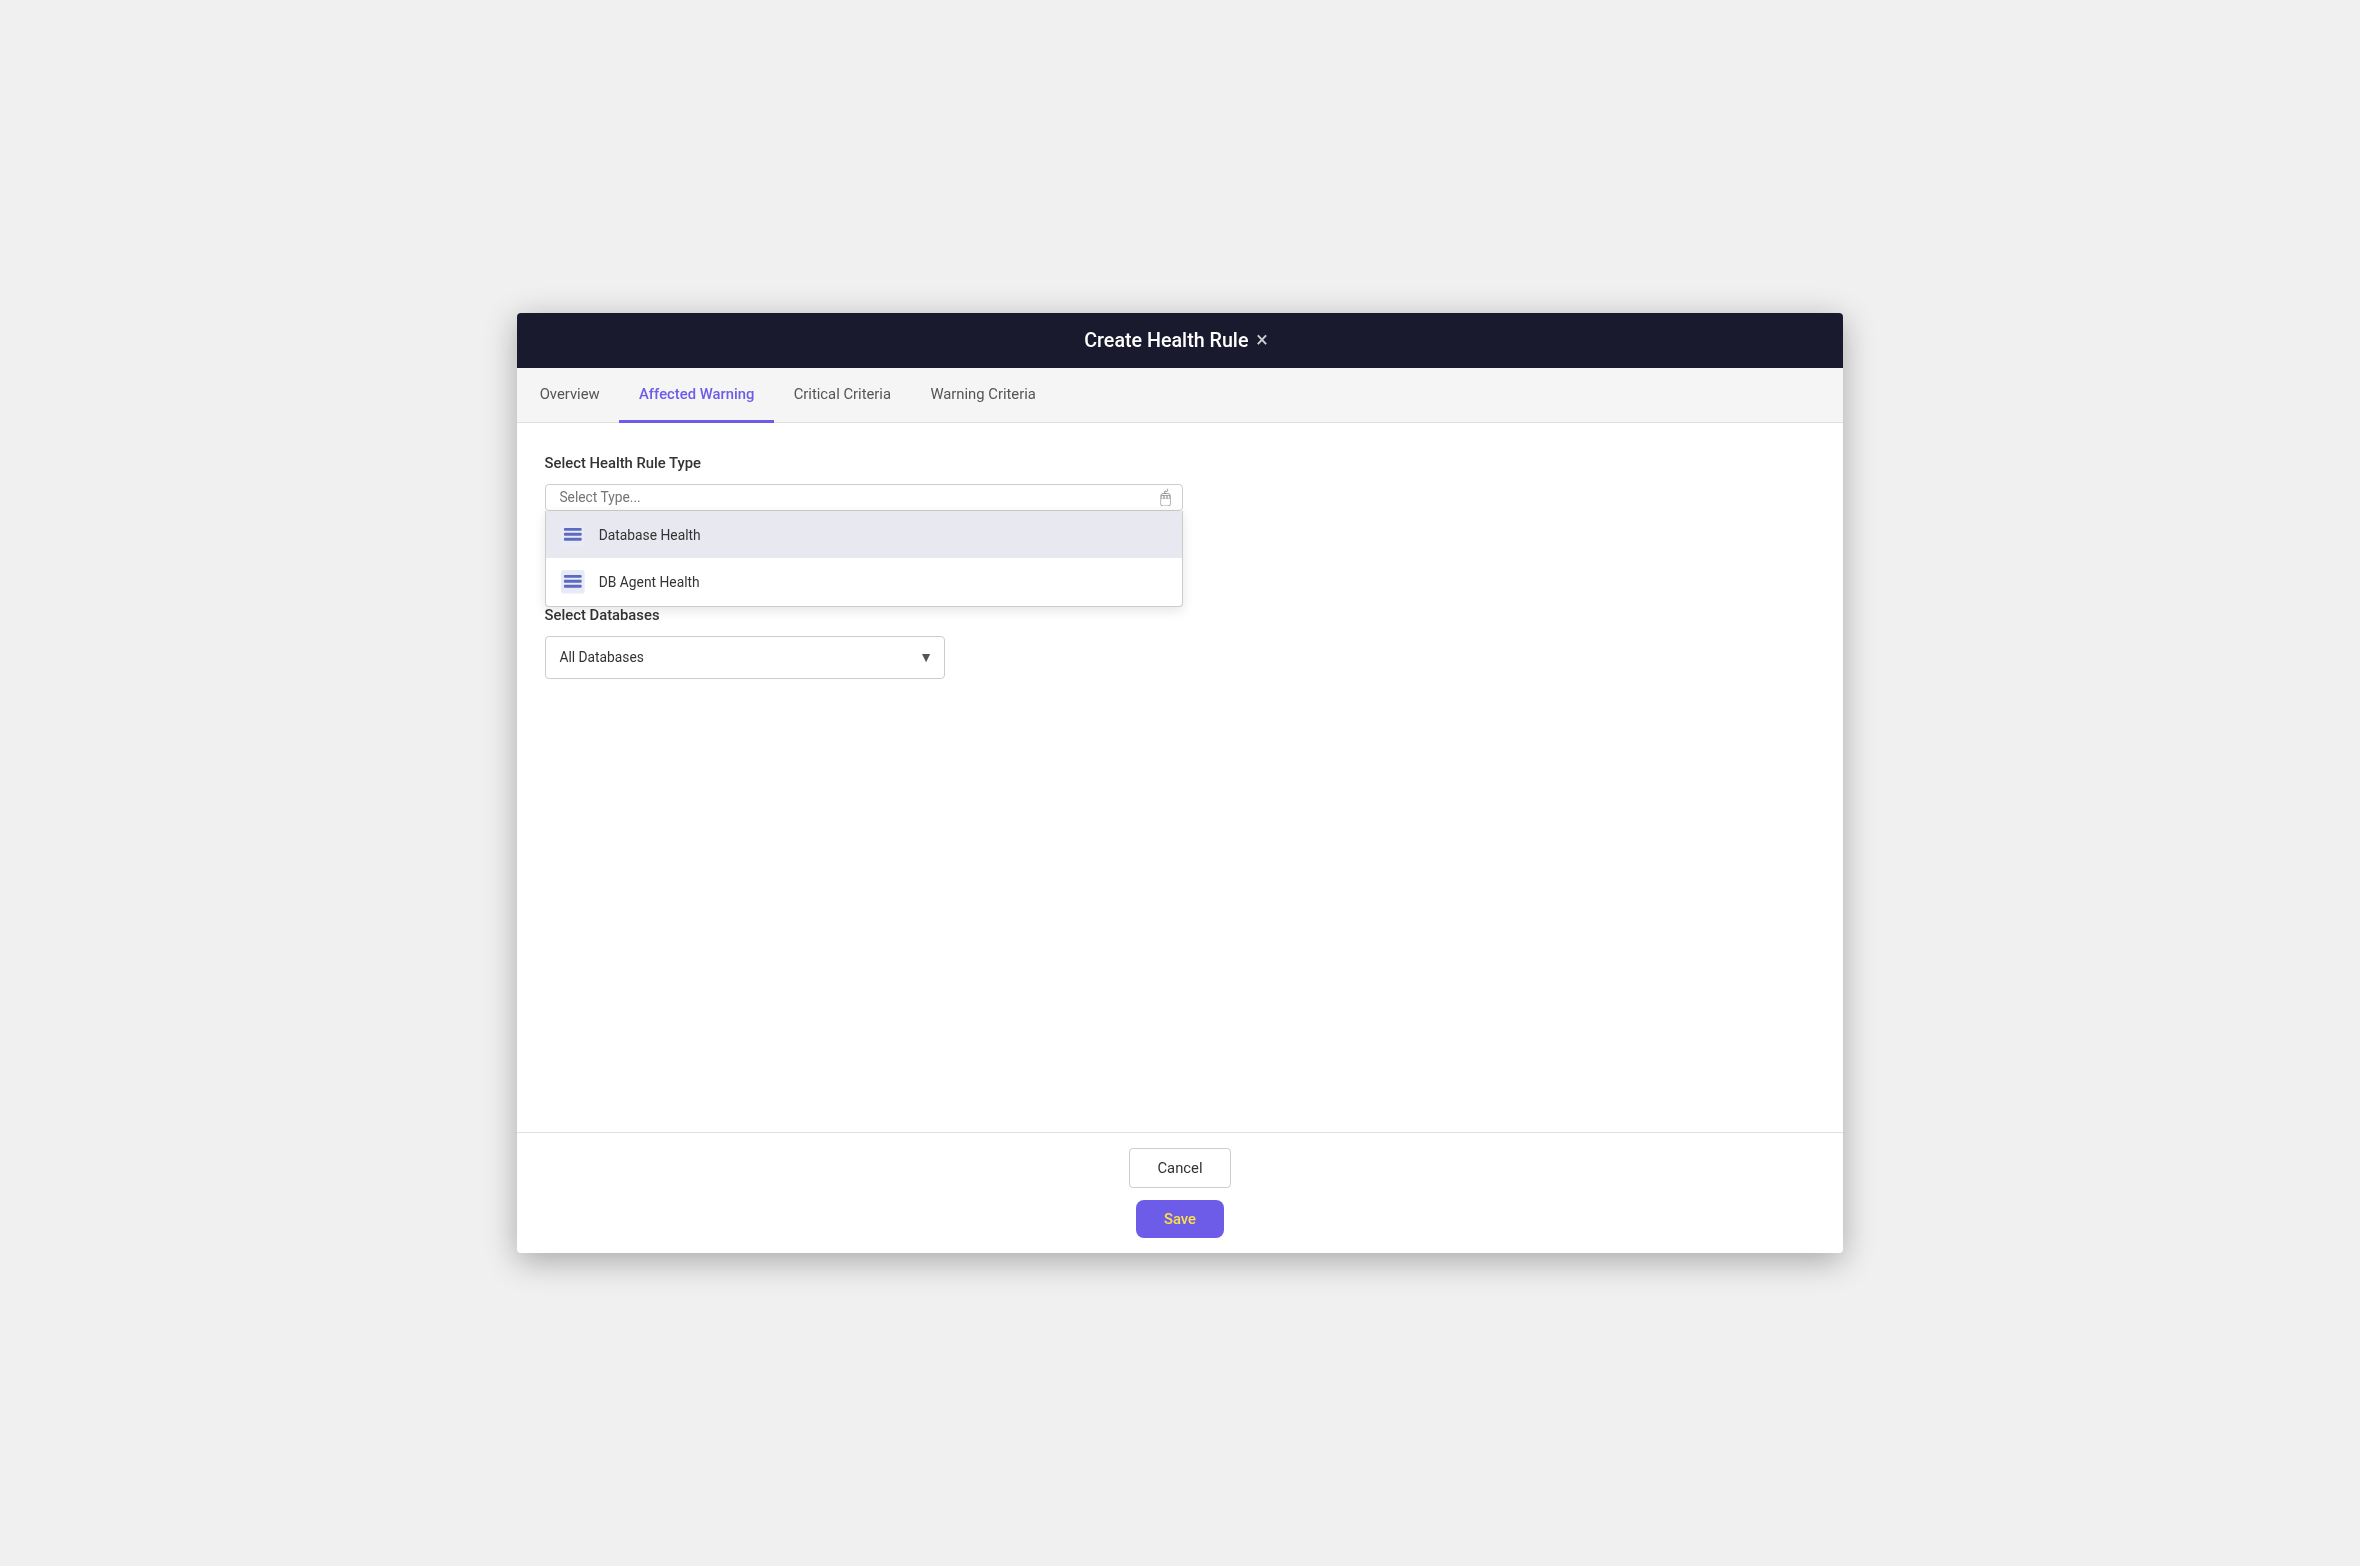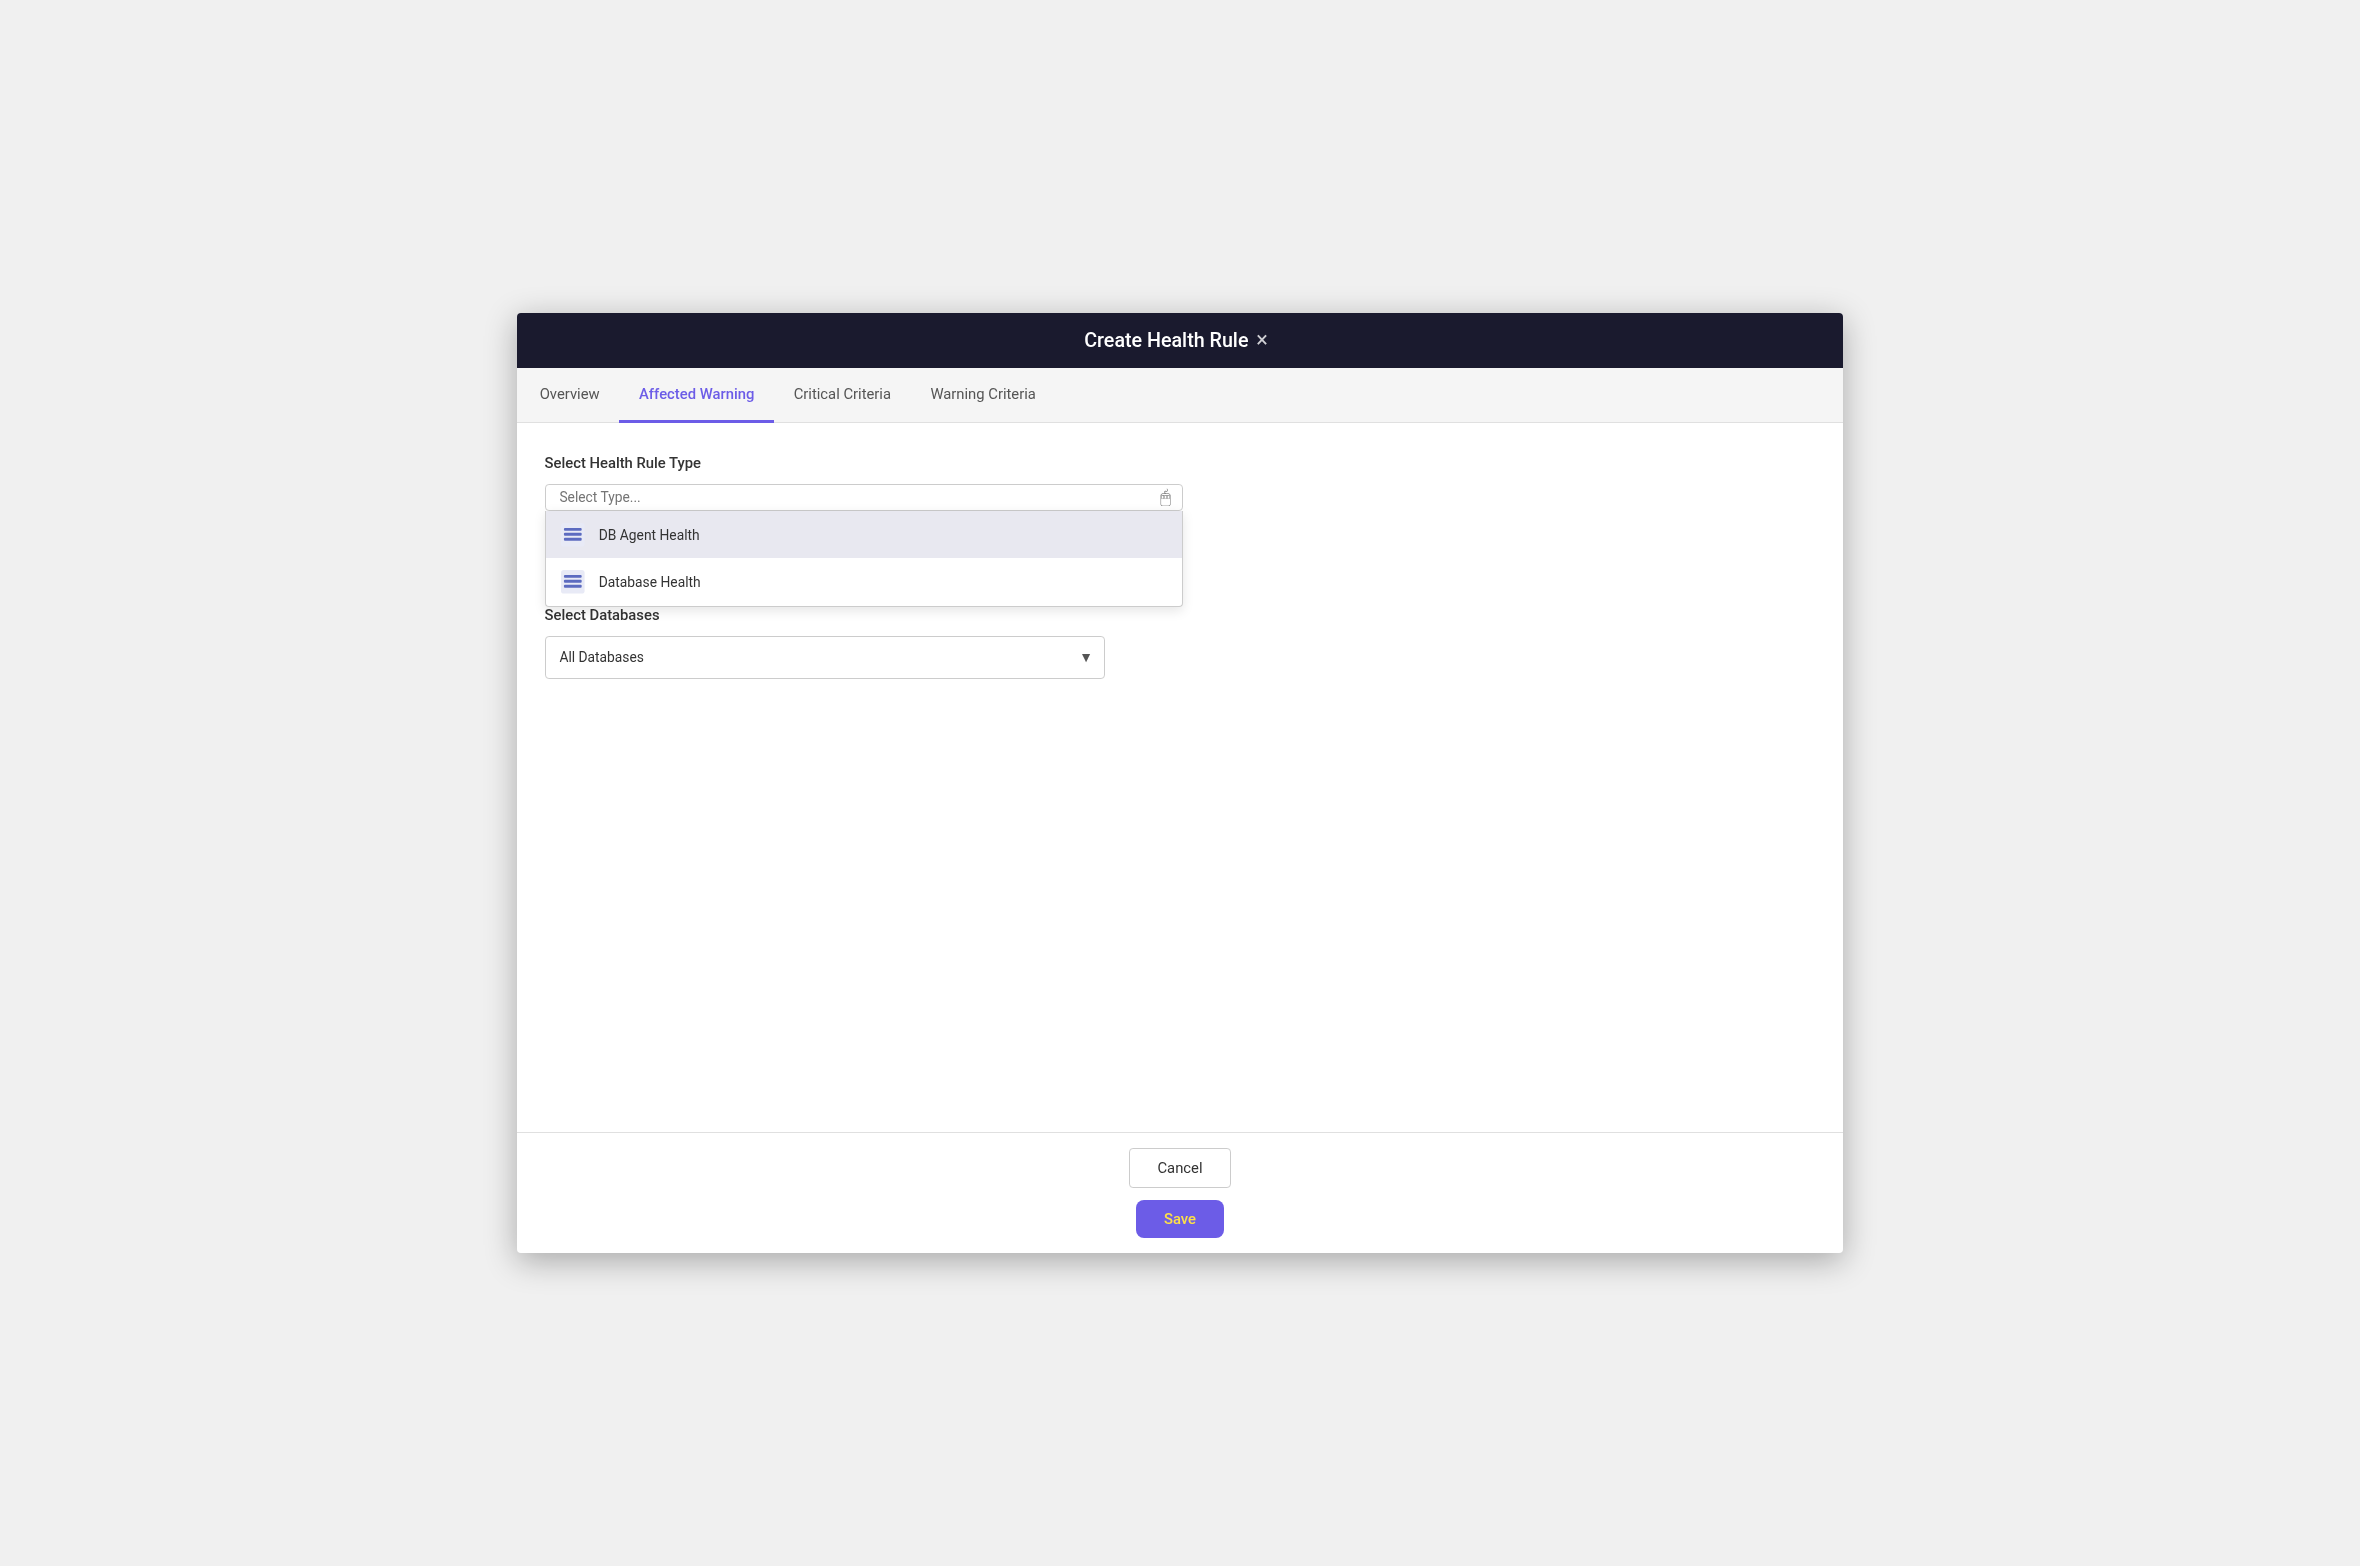--- a/index.html
+++ b/index.html
@@ -154,21 +154,21 @@
     .dropdown-item:first-child {
       background: #e8e8f0;
     }
 
     .select-databases-section {
       margin-top: 95px;
     }
 
     .databases-dropdown-container {
       position: relative;
-      width: 560px;
+      width: 400px;
     }
 
     .databases-select {
       width: 100%;
       height: 43px;
       border: 1px solid #cccccc;
       border-radius: 3.9px;
       padding: 0 39px 0 13.8px;
       font-size: 13.8px;
       color: #333333;
@@ -254,41 +254,41 @@
   <div class="dialog-body">
 
     <div class="section-label">Select Health Rule Type</div>
 
     <div class="select-type-container">
       <input class="select-type-input" type="text" readonly="" placeholder="Select Type..." style="">
       <span class="cursor-icon">🖱</span>
 
       
       <div class="dropdown-list">
+
+        <div class="dropdown-item">
+          <svg class="db-icon-svg" viewBox="0 0 28 28" xmlns="http://www.w3.org/2000/svg">
+            <rect x="2" y="2" width="24" height="24" rx="3" fill="#e8eaf6"></rect>
+            <rect x="5" y="7" width="18" height="3" rx="1" fill="#5c6bc0"></rect>
+            <rect x="5" y="12" width="18" height="3" rx="1" fill="#5c6bc0"></rect>
+            <rect x="5" y="17" width="18" height="3" rx="1" fill="#5c6bc0"></rect>
+          </svg>
+          <span>Database Health</span>
+        </div>
 
         <div class="dropdown-item">
           <svg class="db-icon-svg" viewBox="0 0 28 28" xmlns="http://www.w3.org/2000/svg">
             <rect x="2" y="2" width="24" height="24" rx="3" fill="#e8eaf6"></rect>
             <rect x="5" y="7" width="18" height="3" rx="1" fill="#5c6bc0"></rect>
             <rect x="5" y="12" width="18" height="3" rx="1" fill="#5c6bc0"></rect>
             <rect x="5" y="17" width="18" height="3" rx="1" fill="#5c6bc0"></rect>
           </svg>
           <span>DB Agent Health</span>
         </div>
 
-        <div class="dropdown-item">
-          <svg class="db-icon-svg" viewBox="0 0 28 28" xmlns="http://www.w3.org/2000/svg">
-            <rect x="2" y="2" width="24" height="24" rx="3" fill="#e8eaf6"></rect>
-            <rect x="5" y="7" width="18" height="3" rx="1" fill="#5c6bc0"></rect>
-            <rect x="5" y="12" width="18" height="3" rx="1" fill="#5c6bc0"></rect>
-            <rect x="5" y="17" width="18" height="3" rx="1" fill="#5c6bc0"></rect>
-          </svg>
-          <span>Database Health</span>
-        </div>
-
       </div>
     </div>
 
     <div class="select-databases-section">
       <div class="section-label">Select Databases</div>
       <div class="databases-dropdown-container">
         <select class="databases-select"><option value="all">All Databases</option></select>
         <span class="dropdown-arrow">▼</span>
       </div>
     </div>

